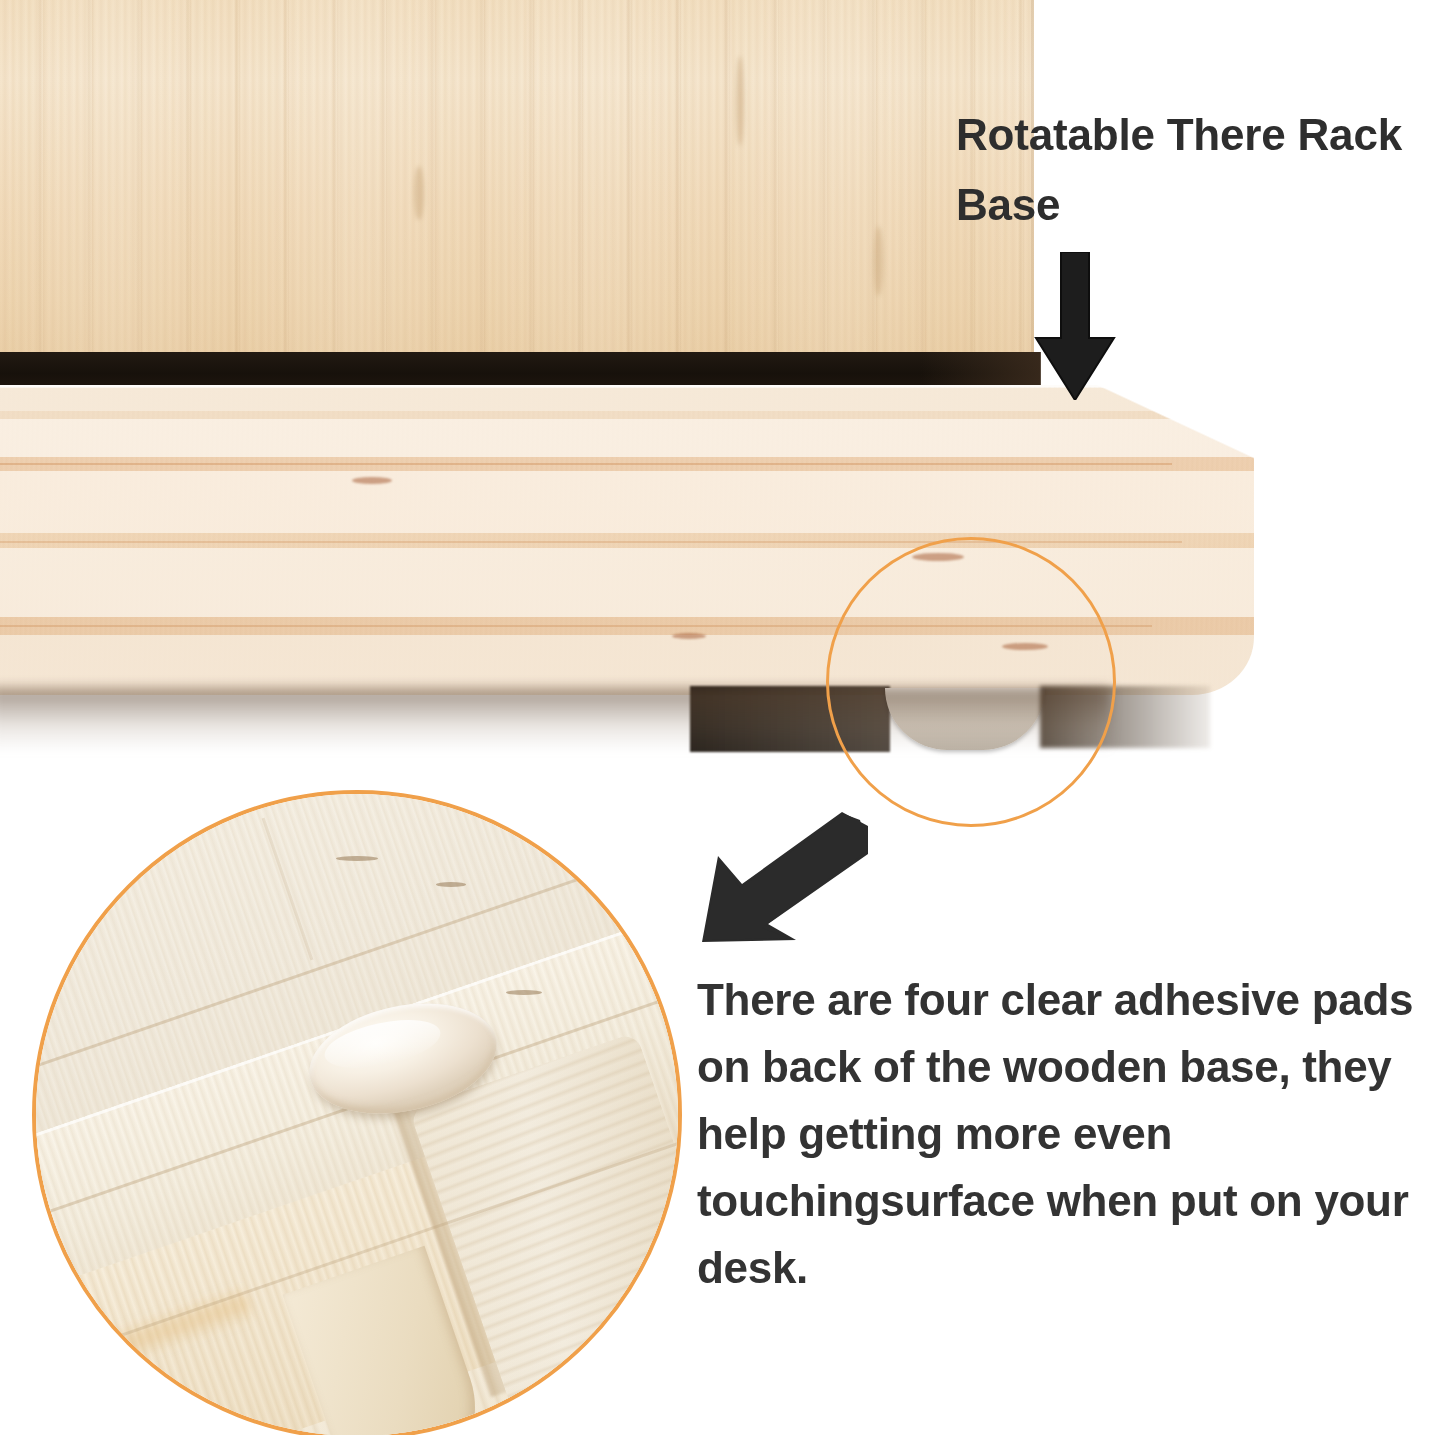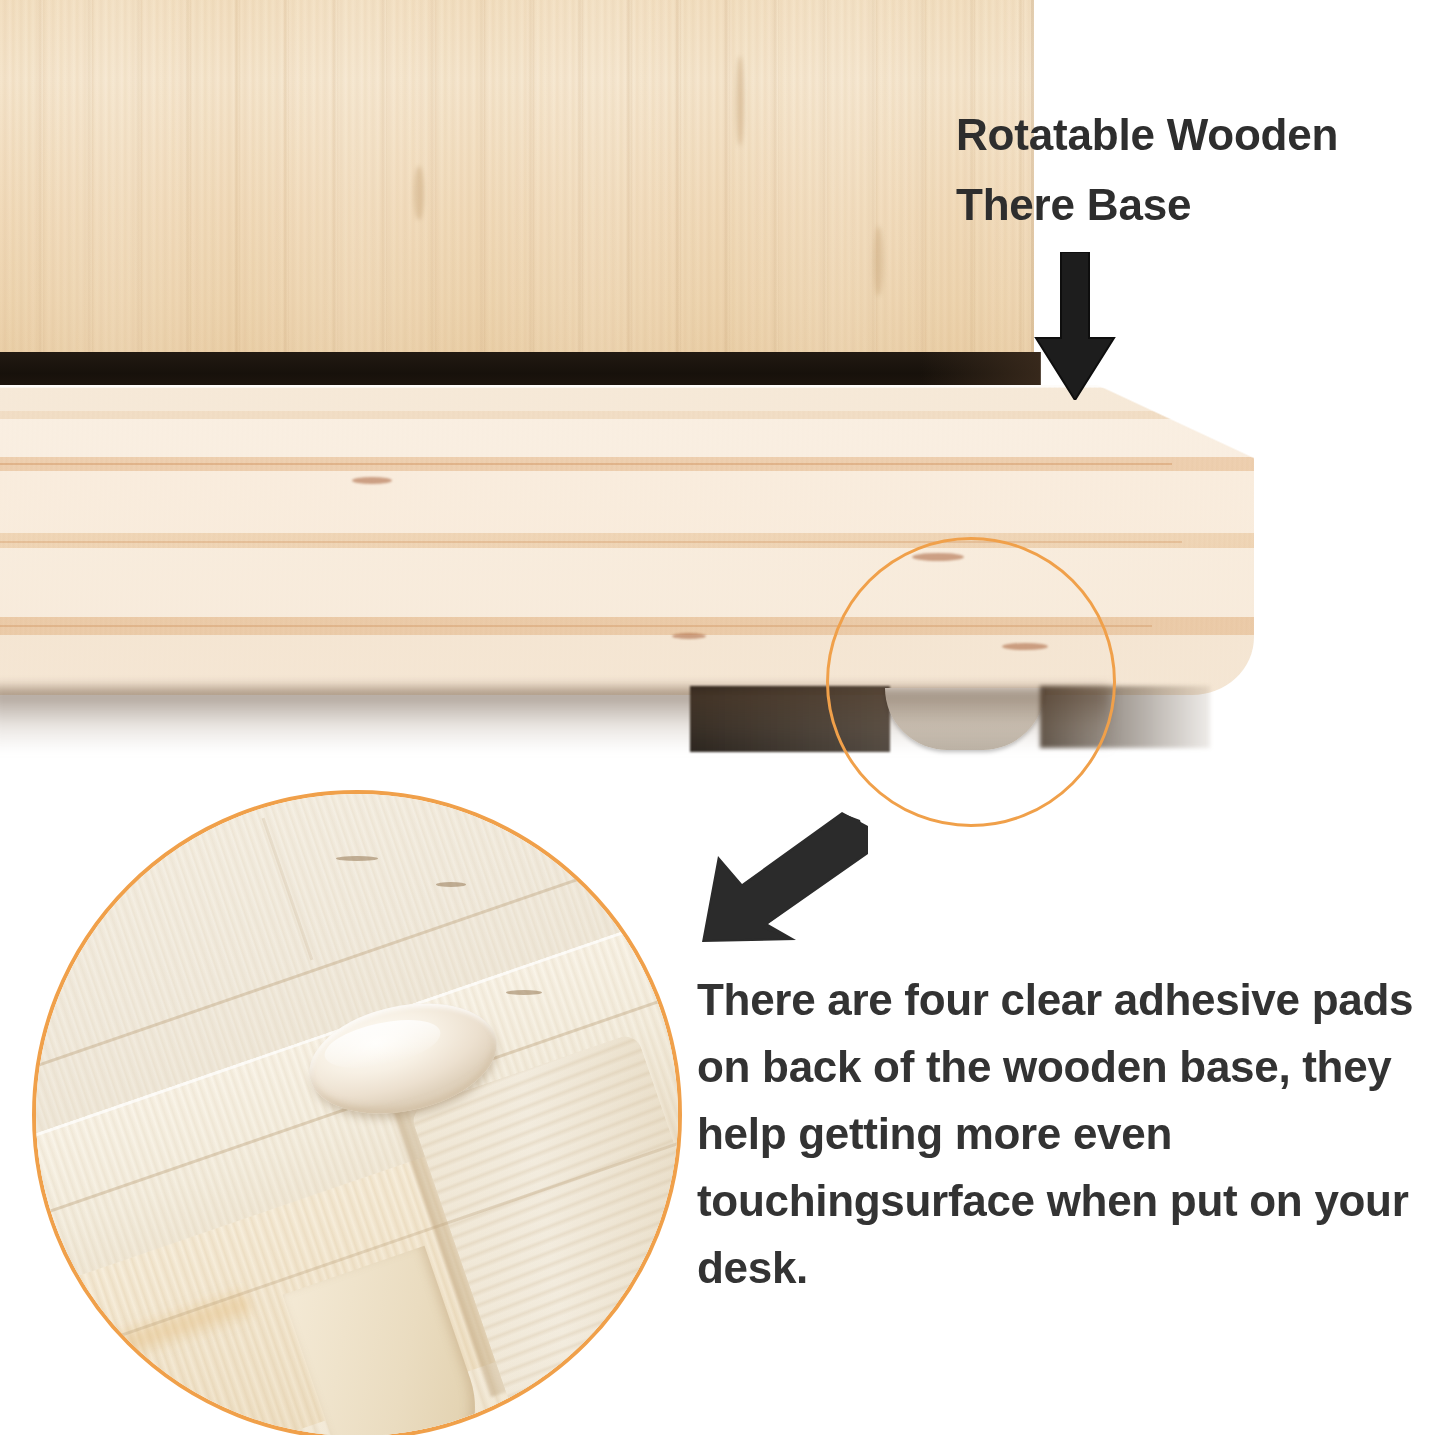--- a/index.html
+++ b/index.html
@@ -306,17 +306,17 @@
     </svg>
   </div>
 
   <div class="arrow-diag">
     <svg viewBox="0 0 176 132" width="176" height="132" aria-hidden="true">
       <polygon points="176,14 176,42 76,112 104,128 10,130 26,44 50,72 150,0" fill="#2b2b2b"></polygon>
       <polygon points="168,8 176,38 70,116 96,126 12,128 28,48 48,76 152,2" fill="#2b2b2b"></polygon>
     </svg>
   </div>
 
-  <div class="heading">Rotatable Wooden There Base</div>
+  <div class="heading">Rotatable There Rack Base</div>
 
   <div class="body-copy">There are four clear adhesive pads on back of the wooden base, they help getting more even touchingsurface when put on your desk.</div>
 
 </div>
 
 </body></html>

